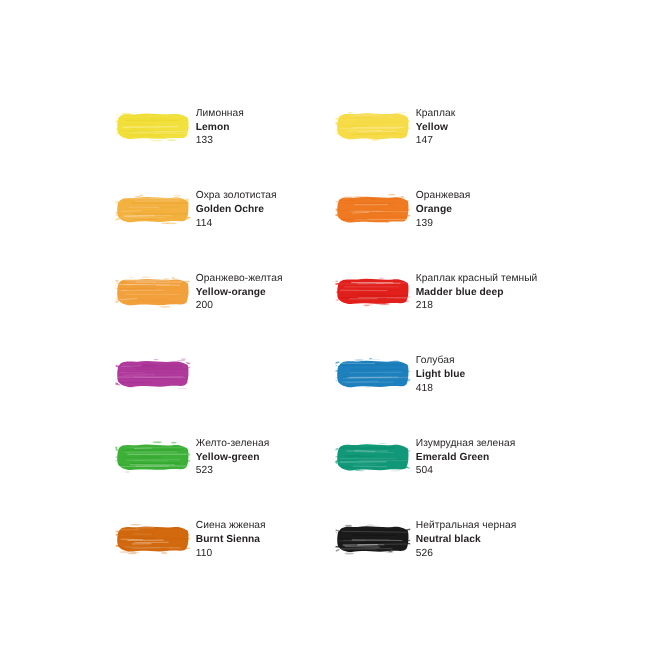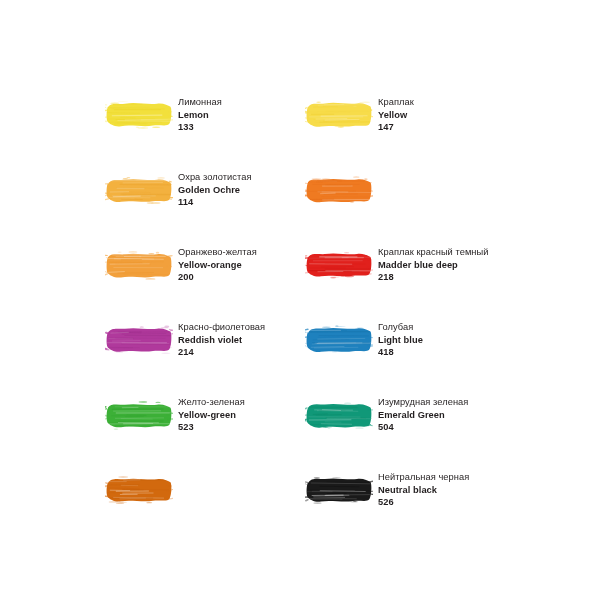--- a/index.html
+++ b/index.html
@@ -64,21 +64,20 @@
   .label-en {
     font-size: 9.3px;
     color: #231f20;
     letter-spacing: 0.05px;
     font-weight: bold;
   }
   .label-code {
     font-size: 9.3px;
     color: #231f20;
     letter-spacing: 0.05px;
-    font-weight: bold;
   }
 </style>
 </head>
 <body>
 
 <div class="swatch-sheet">
   <div class="grid" id="grid">
       <div class="color-item">
         <div class="stroke-wrap">
           <svg viewBox="0 0 68 42">
@@ -262,20 +261,25 @@
             <line x1="1.4" y1="21.0" x2="0.0" y2="21.2" stroke="#EF7A21" stroke-width="1.22" stroke-opacity="0.40" stroke-linecap="round"></line>
             <line x1="65.5" y1="27.2" x2="68.0" y2="26.9" stroke="#EF7A21" stroke-width="1.22" stroke-opacity="0.59" stroke-linecap="round"></line>
             <line x1="3.2" y1="26.4" x2="0.0" y2="26.2" stroke="#EF7A21" stroke-width="1.46" stroke-opacity="0.66" stroke-linecap="round"></line>
             <ellipse cx="60.8" cy="10.1" rx="1.9" ry="0.7" fill="#EF7A21" fill-opacity="0.54"></ellipse>
             <ellipse cx="20.8" cy="9.9" rx="4.6" ry="0.5" fill="#EF7A21" fill-opacity="0.43"></ellipse>
             <ellipse cx="11.4" cy="9.5" rx="4.7" ry="0.4" fill="#EF7A21" fill-opacity="0.24"></ellipse>
             <ellipse cx="51.3" cy="8.0" rx="3.4" ry="0.6" fill="#EF7A21" fill-opacity="0.44"></ellipse>
             <ellipse cx="47.0" cy="32.9" rx="2.0" ry="0.8" fill="#EF7A21" fill-opacity="0.43"></ellipse>
           </svg>
         </div>
+        <div class="labels">
+          <div class="label-ru">Оранжевая</div>
+          <div class="label-en">Orange</div>
+          <div class="label-code">139</div>
+        </div>
       </div>
       <div class="color-item">
         <div class="stroke-wrap">
           <svg viewBox="0 0 68 42">
             <defs>
               <clipPath id="clip7">
                 <path d="M 3,13.329138803155008 C 6,8.841184413580248 12,10.727604166666667 20,10.341184413580248 C 30,8.341184413580248 42,11.341184413580248 52,10.241184413580248 C 58,9.341184413580248 63,11.841184413580248 65.5,13.341184413580248 C 67,15.841184413580248 66.5,27.826787551440326 64.5,30.826787551440326 C 62,34.326787551440326 56,31.826787551440326 48,32.826787551440326 C 38,34.62678755144032 26,31.626787551440326 16,33.42678755144033 C 10,34.326787551440326 5,31.826787551440326 2.5,28.826787551440326 C 1,25.826787551440326 1.5,15.841184413580248 3,13.347567301097394 Z"></path>
               </clipPath>
             </defs>
             <path d="M 3,13.329138803155008 C 6,8.841184413580248 12,10.727604166666667 20,10.341184413580248 C 30,8.341184413580248 42,11.341184413580248 52,10.241184413580248 C 58,9.341184413580248 63,11.841184413580248 65.5,13.341184413580248 C 67,15.841184413580248 66.5,27.826787551440326 64.5,30.826787551440326 C 62,34.326787551440326 56,31.826787551440326 48,32.826787551440326 C 38,34.62678755144032 26,31.626787551440326 16,33.42678755144033 C 10,34.326787551440326 5,31.826787551440326 2.5,28.826787551440326 C 1,25.826787551440326 1.5,15.841184413580248 3,13.347567301097394 Z" fill="#F2A03C"></path>
@@ -404,25 +408,20 @@
             <line x1="1.2" y1="12.9" x2="0.0" y2="13.6" stroke="#B0399C" stroke-width="0.84" stroke-opacity="0.46" stroke-linecap="round"></line>
             <line x1="64.5" y1="10.5" x2="68.0" y2="11.5" stroke="#B0399C" stroke-width="1.24" stroke-opacity="0.47" stroke-linecap="round"></line>
             <line x1="3.8" y1="14.8" x2="1.1" y2="14.0" stroke="#B0399C" stroke-width="1.50" stroke-opacity="0.70" stroke-linecap="round"></line>
             <ellipse cx="14.4" cy="32.9" rx="3.7" ry="0.5" fill="#B0399C" fill-opacity="0.21"></ellipse>
             <ellipse cx="59.7" cy="8.8" rx="4.1" ry="0.5" fill="#B0399C" fill-opacity="0.32"></ellipse>
             <ellipse cx="60.9" cy="34.1" rx="4.5" ry="0.4" fill="#B0399C" fill-opacity="0.23"></ellipse>
             <ellipse cx="36.7" cy="7.9" rx="2.2" ry="0.5" fill="#B0399C" fill-opacity="0.42"></ellipse>
             <ellipse cx="61.8" cy="7.5" rx="2.5" ry="0.9" fill="#B0399C" fill-opacity="0.29"></ellipse>
           </svg>
         </div>
-        <div class="labels">
-          <div class="label-ru">Красно-фиолетовая</div>
-          <div class="label-en">Reddish violet</div>
-          <div class="label-code">214</div>
-        </div>
       </div>
       <div class="color-item">
         <div class="stroke-wrap">
           <svg viewBox="0 0 68 42">
             <defs>
               <clipPath id="clip10">
                 <path d="M 3,13.88088134430727 C 6,8.102777777777778 12,9.666692386831276 20,9.602777777777778 C 30,7.602777777777778 42,10.602777777777778 52,9.502777777777778 C 58,8.602777777777778 63,11.102777777777778 65.5,12.602777777777778 C 67,15.102777777777778 66.5,27.246907150205764 64.5,30.246907150205764 C 62,33.746907150205764 56,31.246907150205764 48,32.246907150205764 C 38,34.04690715020576 26,31.046907150205765 16,32.846907150205766 C 10,33.746907150205764 5,31.246907150205764 2.5,28.246907150205764 C 1,25.246907150205764 1.5,15.102777777777778 3,12.798988340192045 Z"></path>
               </clipPath>
             </defs>
             <path d="M 3,13.88088134430727 C 6,8.102777777777778 12,9.666692386831276 20,9.602777777777778 C 30,7.602777777777778 42,10.602777777777778 52,9.502777777777778 C 58,8.602777777777778 63,11.102777777777778 65.5,12.602777777777778 C 67,15.102777777777778 66.5,27.246907150205764 64.5,30.246907150205764 C 62,33.746907150205764 56,31.246907150205764 48,32.246907150205764 C 38,34.04690715020576 26,31.046907150205765 16,32.846907150205766 C 10,33.746907150205764 5,31.246907150205764 2.5,28.246907150205764 C 1,25.246907150205764 1.5,15.102777777777778 3,12.798988340192045 Z" fill="#1E81BE"></path>
@@ -600,20 +599,25 @@
             <line x1="2.0" y1="17.0" x2="0.0" y2="17.6" stroke="#D2690E" stroke-width="1.44" stroke-opacity="0.39" stroke-linecap="round"></line>
             <line x1="64.4" y1="30.0" x2="68.0" y2="29.3" stroke="#D2690E" stroke-width="1.25" stroke-opacity="0.32" stroke-linecap="round"></line>
             <line x1="3.6" y1="27.4" x2="0.5" y2="27.2" stroke="#D2690E" stroke-width="1.55" stroke-opacity="0.58" stroke-linecap="round"></line>
             <ellipse cx="8.5" cy="32.9" rx="4.8" ry="0.9" fill="#D2690E" fill-opacity="0.22"></ellipse>
             <ellipse cx="18.2" cy="8.0" rx="4.8" ry="0.4" fill="#D2690E" fill-opacity="0.52"></ellipse>
             <ellipse cx="15.0" cy="34.2" rx="4.2" ry="0.7" fill="#D2690E" fill-opacity="0.34"></ellipse>
             <ellipse cx="17.4" cy="33.1" rx="4.5" ry="0.3" fill="#D2690E" fill-opacity="0.51"></ellipse>
             <ellipse cx="44.2" cy="33.7" rx="3.0" ry="0.6" fill="#D2690E" fill-opacity="0.44"></ellipse>
           </svg>
         </div>
+        <div class="labels">
+          <div class="label-ru">Сиена жженая</div>
+          <div class="label-en">Burnt Sienna</div>
+          <div class="label-code">110</div>
+        </div>
       </div>
       <div class="color-item">
         <div class="stroke-wrap">
           <svg viewBox="0 0 68 42">
             <defs>
               <clipPath id="clip14">
                 <path d="M 3,14.116538065843622 C 6,8.61823559670782 12,9.752143347050755 20,10.11823559670782 C 30,8.11823559670782 42,11.11823559670782 52,10.01823559670782 C 58,9.11823559670782 63,11.61823559670782 65.5,13.11823559670782 C 67,15.61823559670782 66.5,26.973733281893004 64.5,29.973733281893004 C 62,33.473733281893004 56,30.973733281893004 48,31.973733281893004 C 38,33.773733281893 26,30.773733281893005 16,32.573733281893006 C 10,33.473733281893004 5,30.973733281893004 2.5,27.973733281893004 C 1,24.973733281893004 1.5,15.61823559670782 3,13.567549725651578 Z"></path>
               </clipPath>
             </defs>
             <path d="M 3,14.116538065843622 C 6,8.61823559670782 12,9.752143347050755 20,10.11823559670782 C 30,8.11823559670782 42,11.11823559670782 52,10.01823559670782 C 58,9.11823559670782 63,11.61823559670782 65.5,13.11823559670782 C 67,15.61823559670782 66.5,26.973733281893004 64.5,29.973733281893004 C 62,33.473733281893004 56,30.973733281893004 48,31.973733281893004 C 38,33.773733281893 26,30.773733281893005 16,32.573733281893006 C 10,33.473733281893004 5,30.973733281893004 2.5,27.973733281893004 C 1,24.973733281893004 1.5,15.61823559670782 3,13.567549725651578 Z" fill="#1A1A1A"></path>

